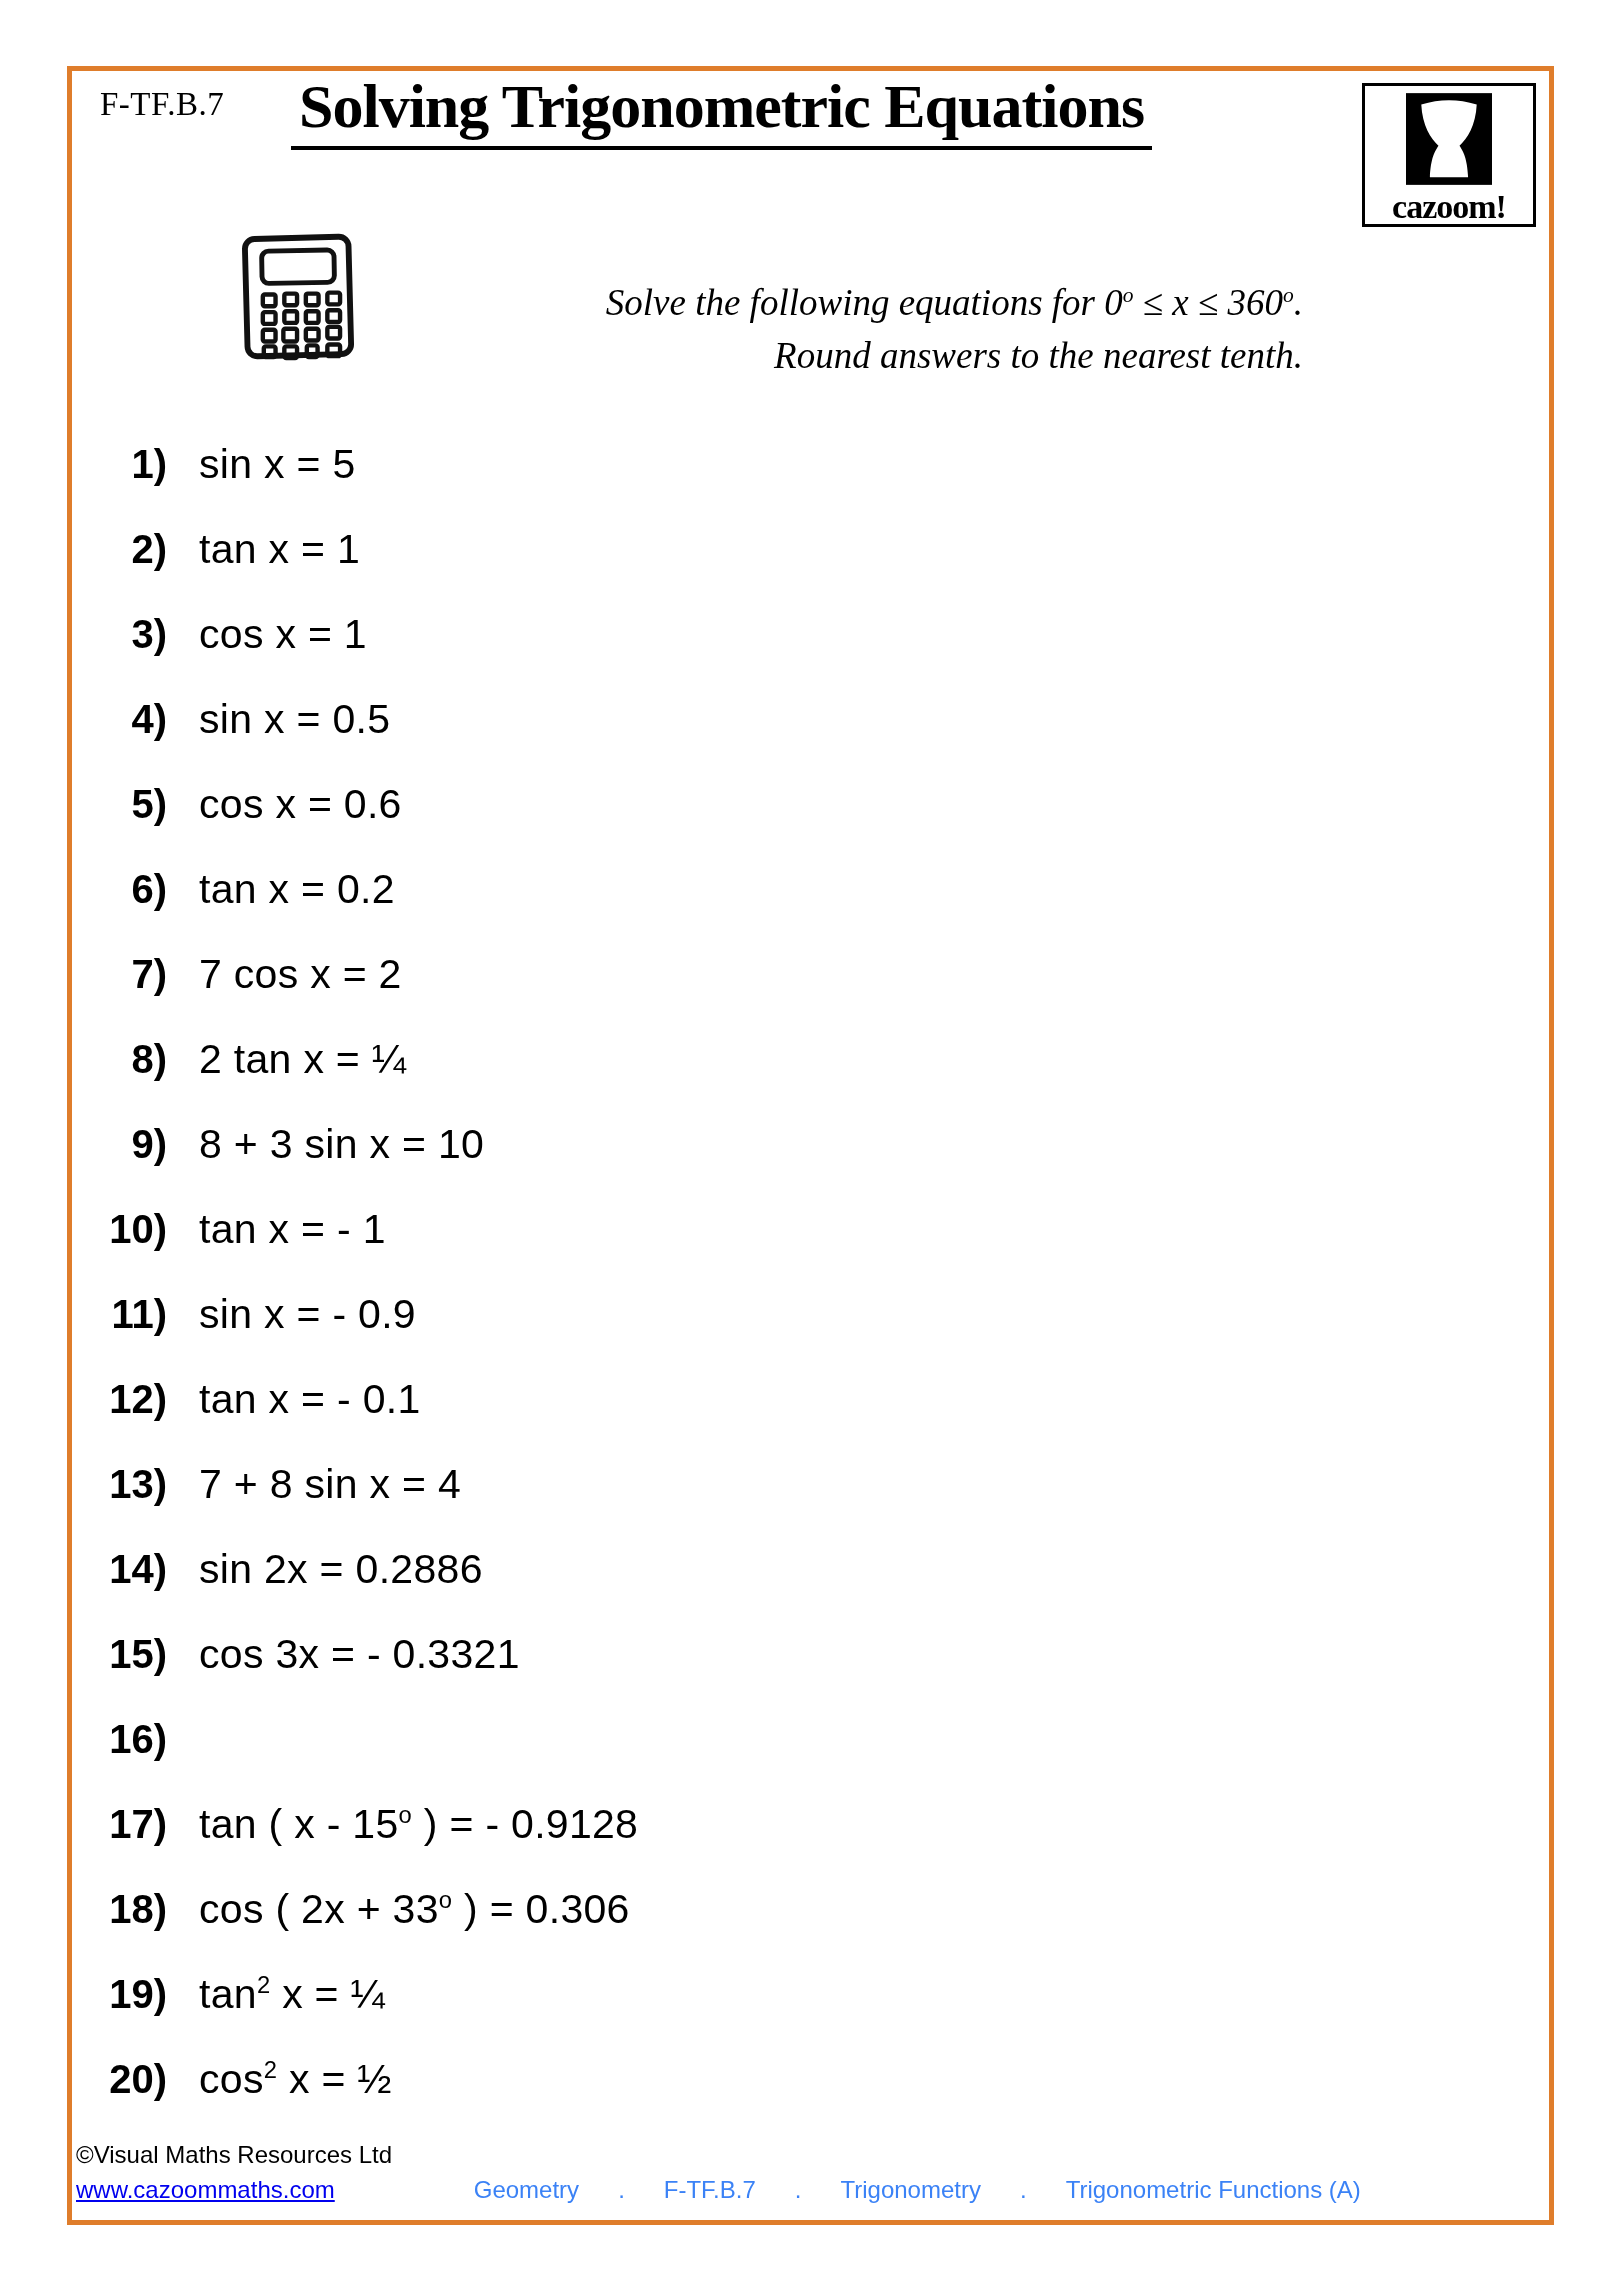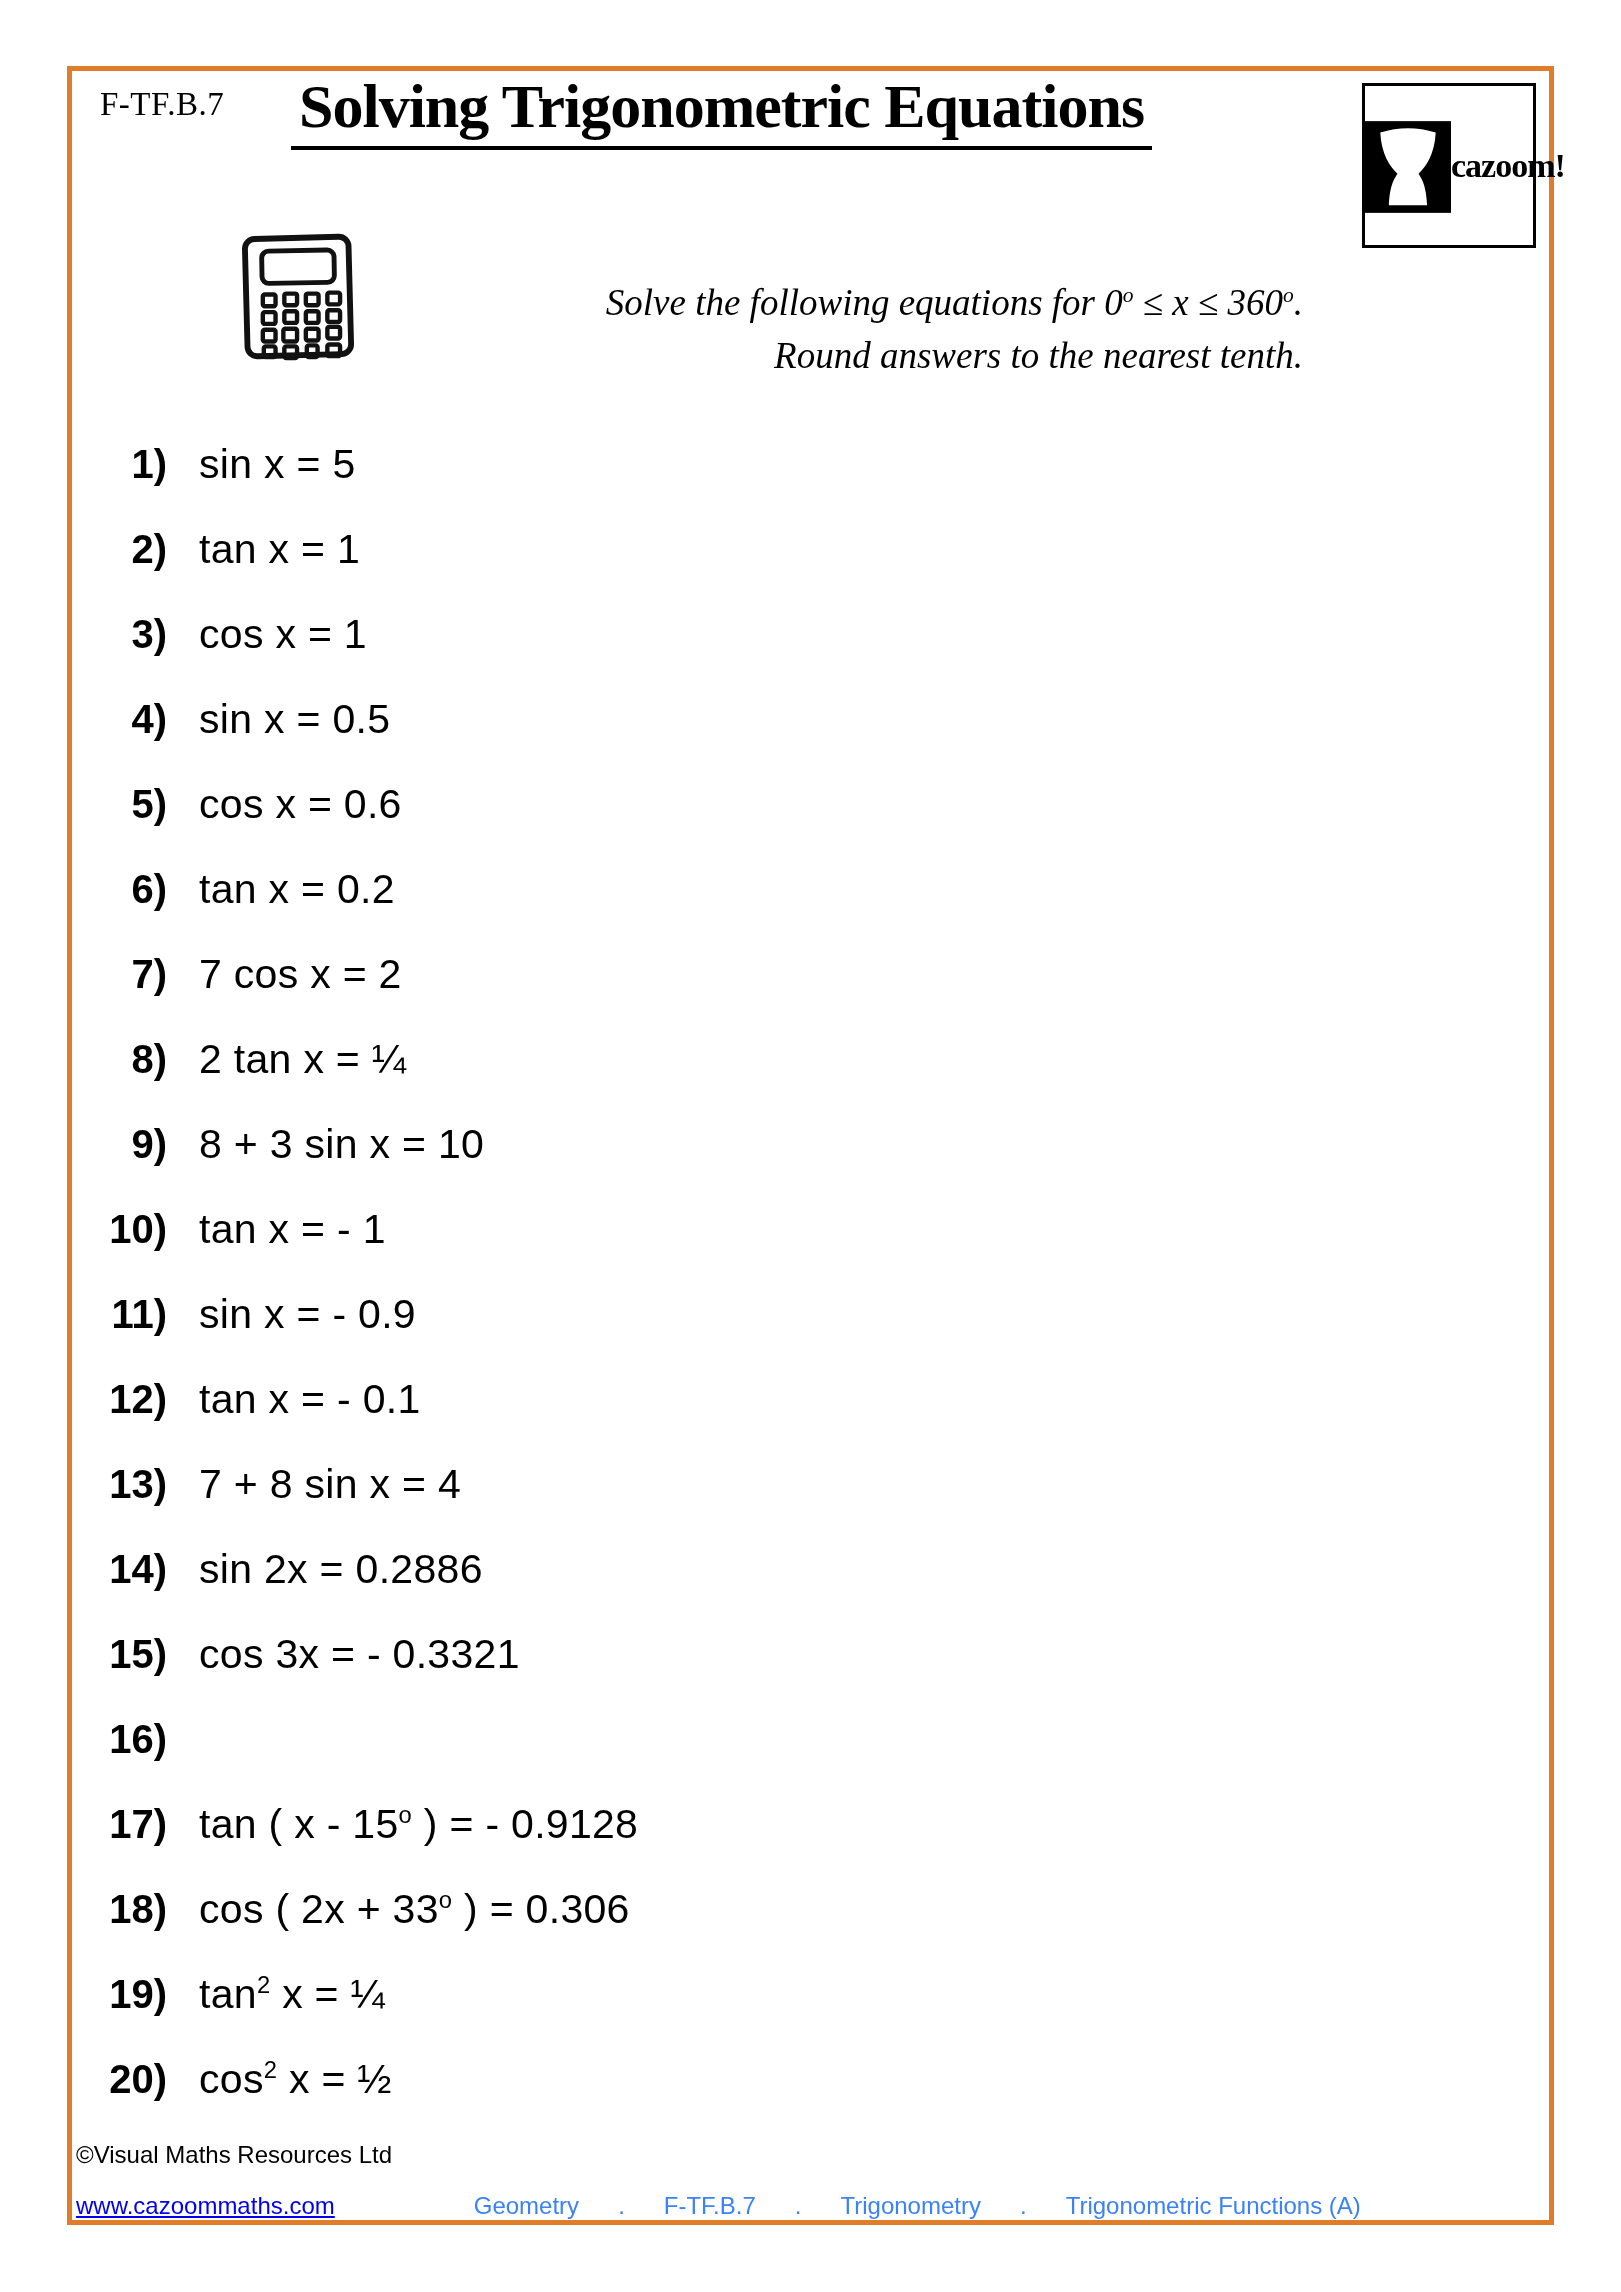--- a/index.html
+++ b/index.html
@@ -15,43 +15,43 @@
     position:absolute; left:100px; top:86px;
     font-family:"Liberation Serif", serif; font-size:33px; letter-spacing:0.5px;
   }
   .title-wrap { position:absolute; left:0; top:74px; width:1443px; text-align:center; }
   .title {
     display:inline-block; font-family:"Liberation Serif", serif; font-weight:bold;
     font-size:62px; letter-spacing:-1px; line-height:1.05;
     border-bottom:4.9px solid #000; padding:0 7.8px 6.9px 7.8px;
   }
   .logo {
-    position:absolute; left:1362px; top:83px; width:174px; height:165px;
+    position:absolute; left:1362px; top:83px; width:174px; height:144px;
     border:3.9px solid #000; box-sizing:border-box; background:#fff;
-    display:flex; align-items:center;
+    display:flex; flex-direction:column; align-items:center;
   }
   .logo-drum { margin-top:6.9px; }
   .logo-text {
     font-family:"Liberation Serif", serif; font-weight:bold; font-size:34px;
     letter-spacing:-1px; line-height:1; margin-top:1px;
   }
   .calc { position:absolute; left:238px; top:232px; }
   .instructions {
     position:absolute; left:323px; top:277px; width:980px; text-align:right;
     font-family:Liberation Serif, serif; font-style:italic; font-size:37px; line-height:1.42;
   }
   .problems { position:absolute; left:106px; top:441px; list-style:none; margin:0; padding:0; }
   .problem { display:flex; height:85px; align-items:flex-start; }
   .problem .num {
     width:61px; text-align:right; font-weight:bold; font-size:40px; line-height:1.15; flex:none;
   }
   .problem .eq { margin-left:32px; font-size:41px; line-height:1.15; letter-spacing:0.3px; white-space:nowrap; }
   .eq sup, .instructions sup { font-size:58%; vertical-align:super; line-height:0; }
   .footer { position:absolute; left:76px; top:2141px; font-size:24px; line-height:1.18; }
-  .footer-link-row { display:flex; align-items:baseline; margin-top:23px; }
+  .footer-link-row { display:flex; align-items:baseline; margin-top:7px; }
   .link { color:#0000EE; text-decoration:underline; cursor:pointer; }
   .crumbs { display:flex; margin-left:139px; gap:39px; align-items:baseline; }
   .crumb, .crumb-sep { color:#3b82f6; }
 </style>
 </head>
 <body>
 
 <div class="page">
   <div class="border-frame"></div>
 

